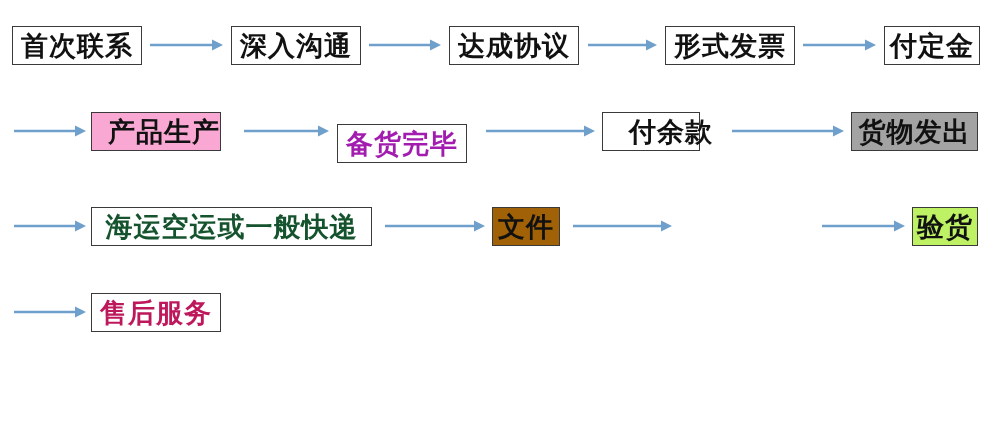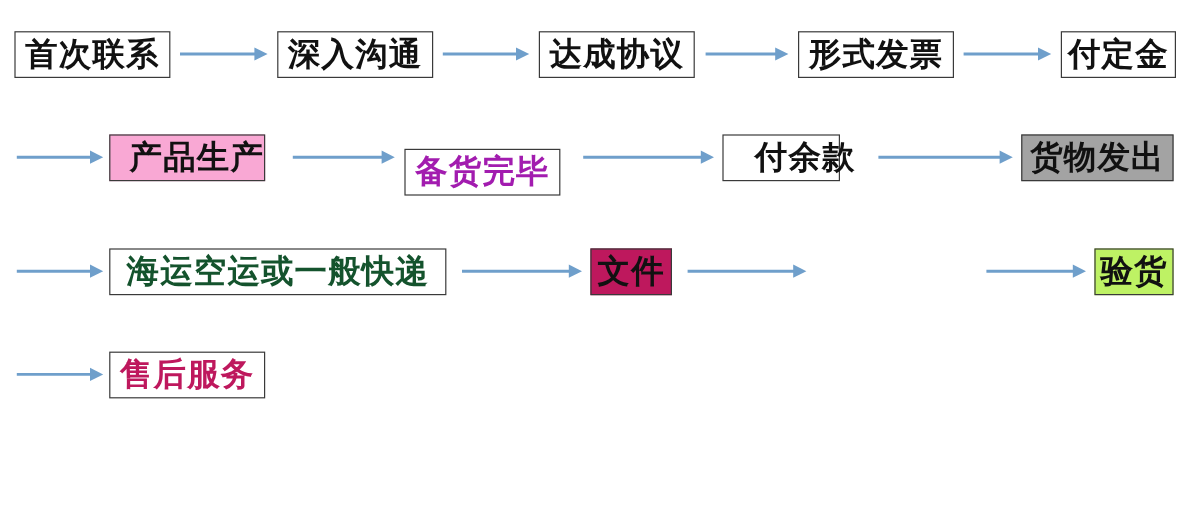--- a/index.html
+++ b/index.html
@@ -120,21 +120,21 @@
         <polygon points="88,1.5 99,7 88,12.5" fill="#6f9fcb"></polygon>
       </svg>
     </div>
     <div class="arrow" style="left: 822px; top: 219px; width: 83px;">
       <svg width="83" height="14" viewBox="0 0 83 14">
         <line x1="0" y1="7" x2="73" y2="7" stroke="#6f9fcb" stroke-width="2.4"></line>
         <polygon points="72,1.5 83,7 72,12.5" fill="#6f9fcb"></polygon>
       </svg>
     </div>
     <div class="node" style="left: 91px; top: 207px; width: 281px; height: 39px; border-color: rgb(58, 58, 58); background: rgb(255, 255, 255); color: #14532d;">海运空运或一般快递</div>
-    <div class="node" style="left: 492px; top: 207px; width: 68px; height: 39px; border-color: rgb(58, 58, 58); background: #be185d; color: rgb(17, 17, 17);">文件</div>
+    <div class="node" style="left: 492px; top: 207px; width: 68px; height: 39px; border-color: rgb(58, 58, 58); background: #a16207; color: rgb(17, 17, 17);">文件</div>
     <div class="node" style="left: 912px; top: 207px; width: 66px; height: 39px; border-color: rgb(58, 58, 58); background: #bef264; color: rgb(17, 17, 17);">验货</div>
     <div class="arrow" style="left: 14px; top: 305px; width: 72px;">
       <svg width="72" height="14" viewBox="0 0 72 14">
         <line x1="0" y1="7" x2="62" y2="7" stroke="#6f9fcb" stroke-width="2.4"></line>
         <polygon points="61,1.5 72,7 61,12.5" fill="#6f9fcb"></polygon>
       </svg>
     </div>
     <div class="node" style="left: 91px; top: 293px; width: 130px; height: 39px; border-color: rgb(58, 58, 58); background: rgb(255, 255, 255); color: #be185d;">售后服务</div>
   </div>
 

